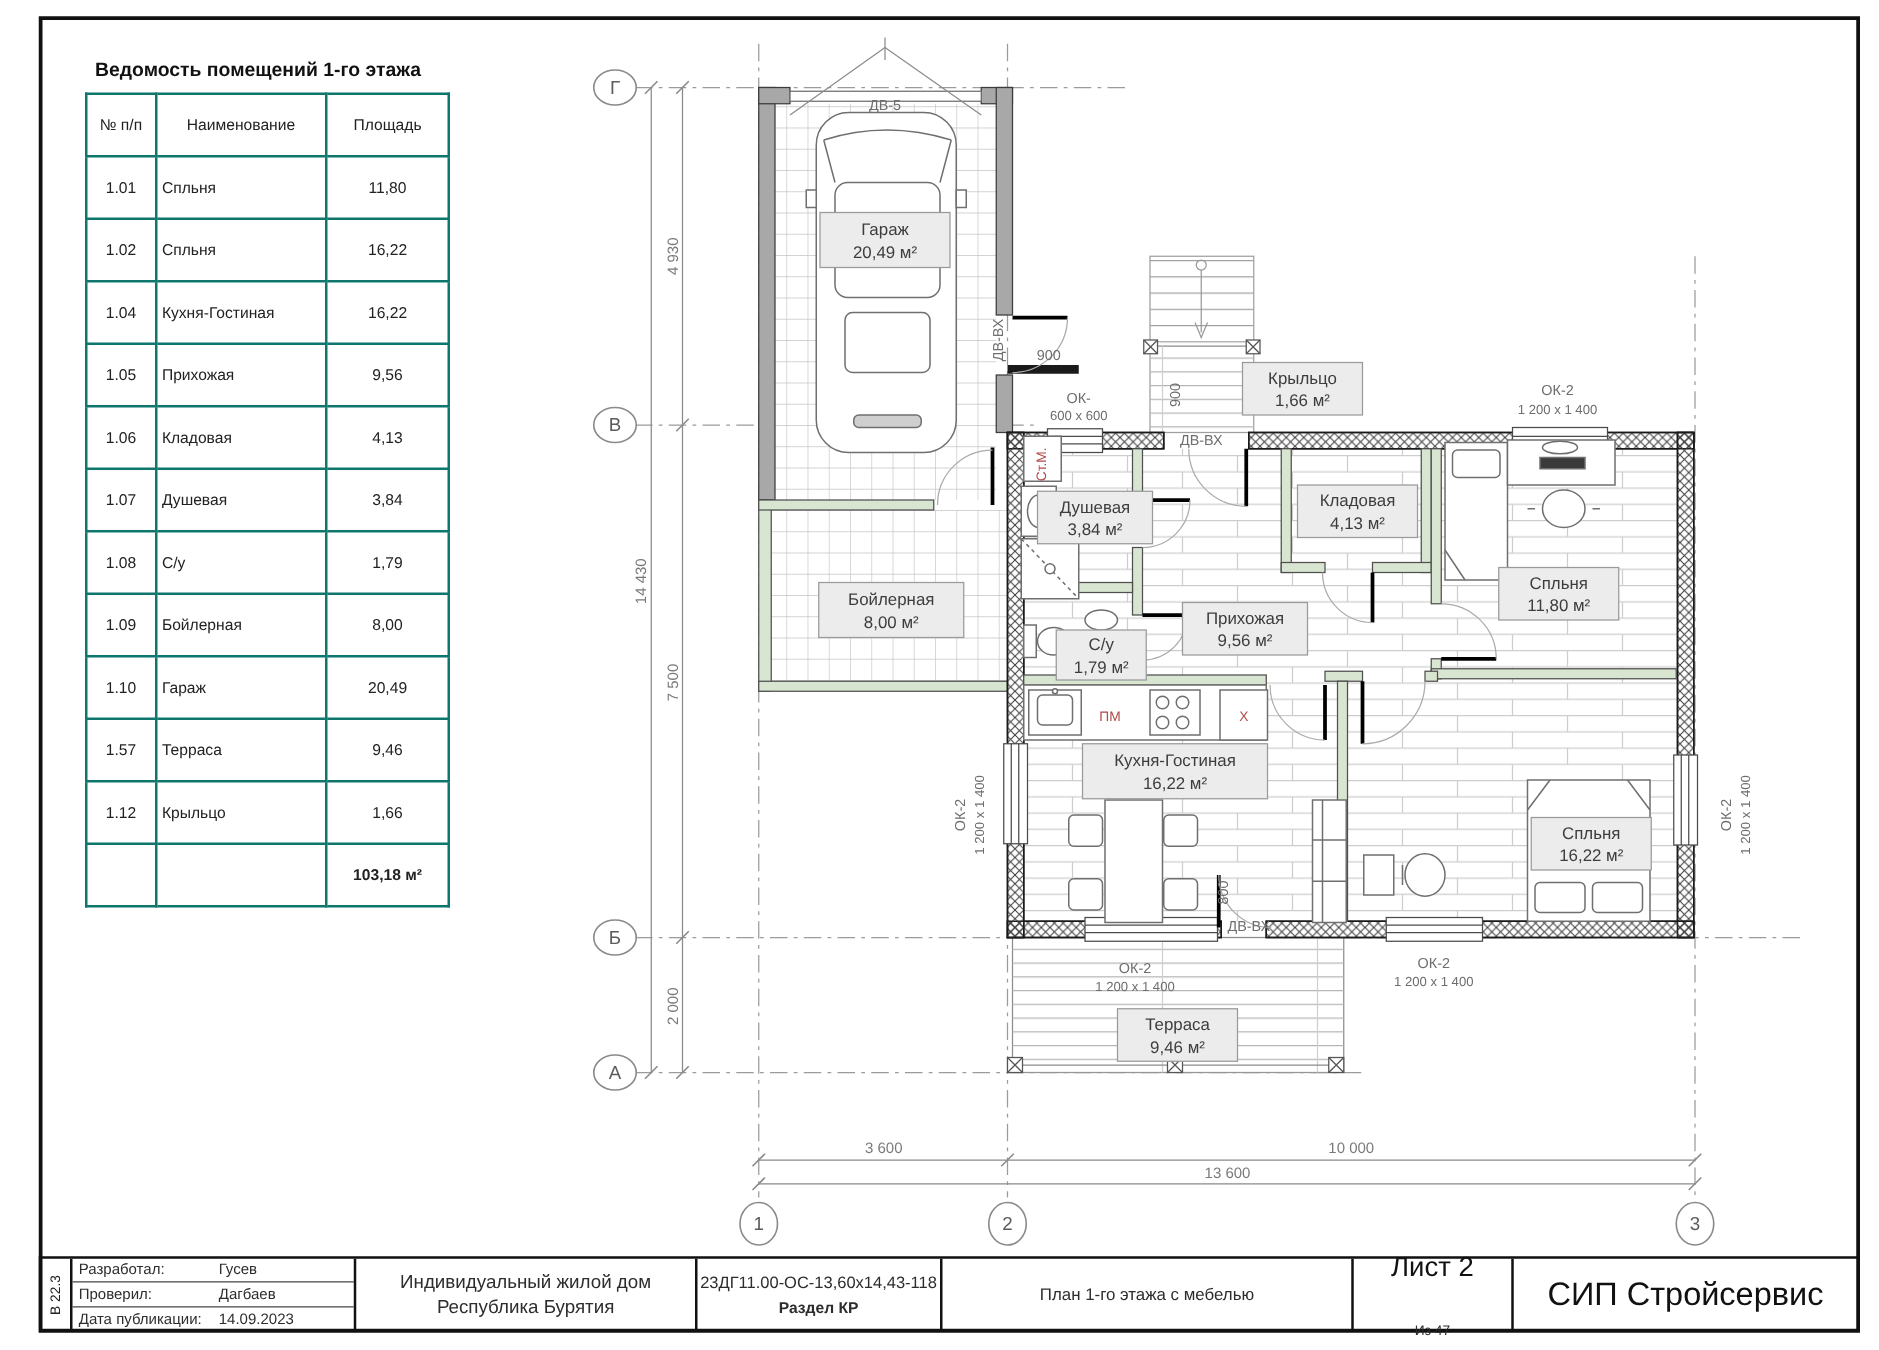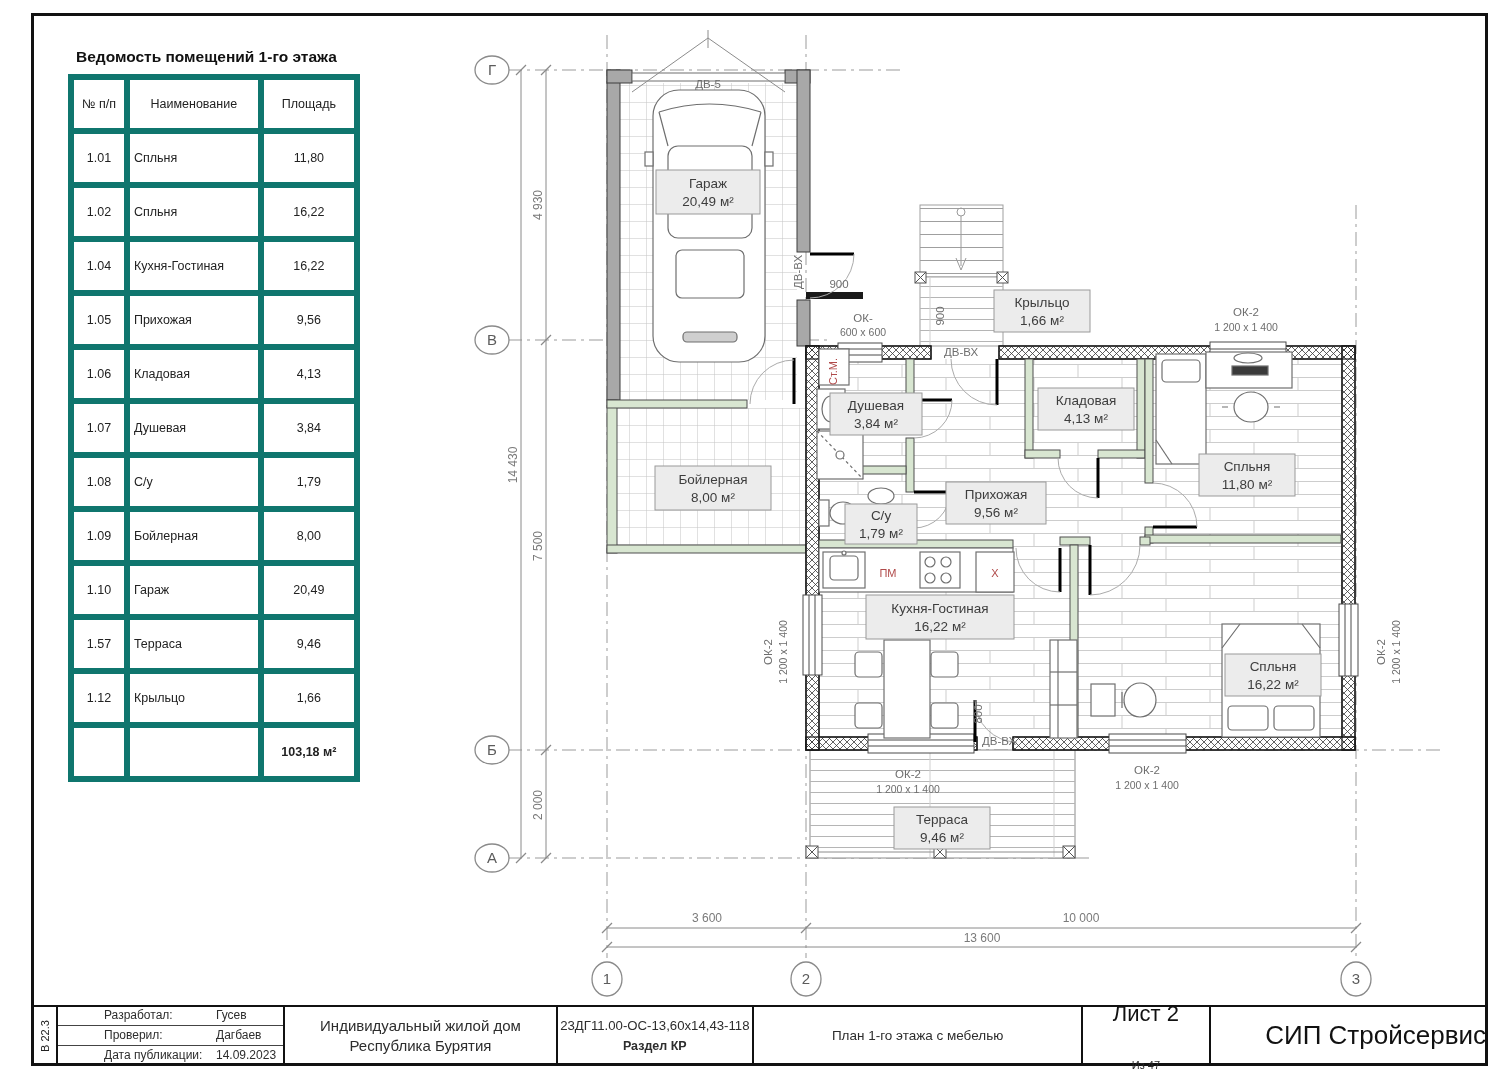--- a/index.html
+++ b/index.html
@@ -3,45 +3,45 @@
 <meta charset="utf-8">
 <style>
   html,body{margin:0;padding:0;background:#fff;}
   .page{position:relative;width:1503px;height:1080px;background:#fff;overflow:hidden;
         font-family:"Liberation Sans",sans-serif;color:#2d2d2d;}
   .frame{position:absolute;left:31px;top:13px;width:1457px;height:1053px;border:3px solid #111;box-sizing:border-box;}
   
   .sched{position:absolute;left:68px;top:48px;width:292px;}
   .sched h1{font-size:15.5px;font-weight:bold;margin:0 0 8px 8px;color:#111;}
   .sched table{border-collapse:collapse;width:100%;font-size:12.5px;color:#222;}
-  .sched th,.sched td{border:6px solid #0f766e;padding:16px 4px;height:16px;line-height:16px;}
+  .sched th,.sched td{border:2px solid #0f766e;padding:16px 4px;height:16px;line-height:16px;}
   .sched th{font-weight:normal;text-align:center;}
   .c-num{width:50px;text-align:center;}
   .c-name{width:135px;text-align:left;}
   .c-area{width:95px;text-align:center;}
   .tot td{font-weight:bold;}
   
   .tb{position:absolute;left:31px;top:1005px;width:1457px;height:61px;display:flex;box-sizing:border-box;border:2px solid #111;font-size:12px;}
   .tb .cell{border-right:2px solid #111;box-sizing:border-box;display:flex;flex-direction:column;justify-content:center;}
   .tb .stamp{width:25px;align-items:center;border-right:2px solid #111;}
   .tb .stamp span{transform:rotate(-90deg);white-space:nowrap;font-size:11px;color:#222;}
   .tb .info{width:228px;padding:0;}
   .tb .info .row{display:flex;height:19px;line-height:19px;border-bottom:1px solid #444;}
   .tb .info .row:last-child{border-bottom:none;}
-  .tb .info .lab{width:112px;padding-left:5px;margin-left:41px;}
+  .tb .info .lab{width:112px;padding-left:5px;}
   .tb .info .val{flex:1;}
   .tb .proj{width:273px;text-align:center;font-size:15px;line-height:20px;align-items:center;}
   .tb .code{width:197px;text-align:center;}
   .tb .code .l1{font-weight:normal;font-size:13.2px;}
   .tb .code .l2{font-size:12.5px;margin-top:6px;font-weight:bold;}
   .tb .sheet{width:330px;text-align:center;font-size:13.5px;}
   .tb .list{width:128px;text-align:center;gap:30px;}
   .tb .list .l1{font-size:22px;color:#111;}
   .tb .list .l2{font-size:11px;margin-top:2px;}
-  .tb .comp{width:276px;border-right:none;text-align:center;font-size:26px;color:#111;align-items:flex-end;}
+  .tb .comp{width:276px;border-right:none;text-align:center;font-size:26px;color:#111;}
   svg{position:absolute;left:0;top:0;}
   svg text{font-family:"Liberation Sans",sans-serif;}
   .lblName,.lblArea{font-size:13.5px;fill:#3d3d3d;}
   .smallLbl{font-size:11.5px;fill:#6e6e6e;}
   .tinyLbl{font-size:10.5px;fill:#6e6e6e;}
   .dimTxt{font-size:12px;fill:#7a7a7a;}
   .axisTxt{font-size:15px;fill:#5c5c5c;}
   .redLbl{font-size:11px;fill:#b04a4a;}
 </style>
 </head>

